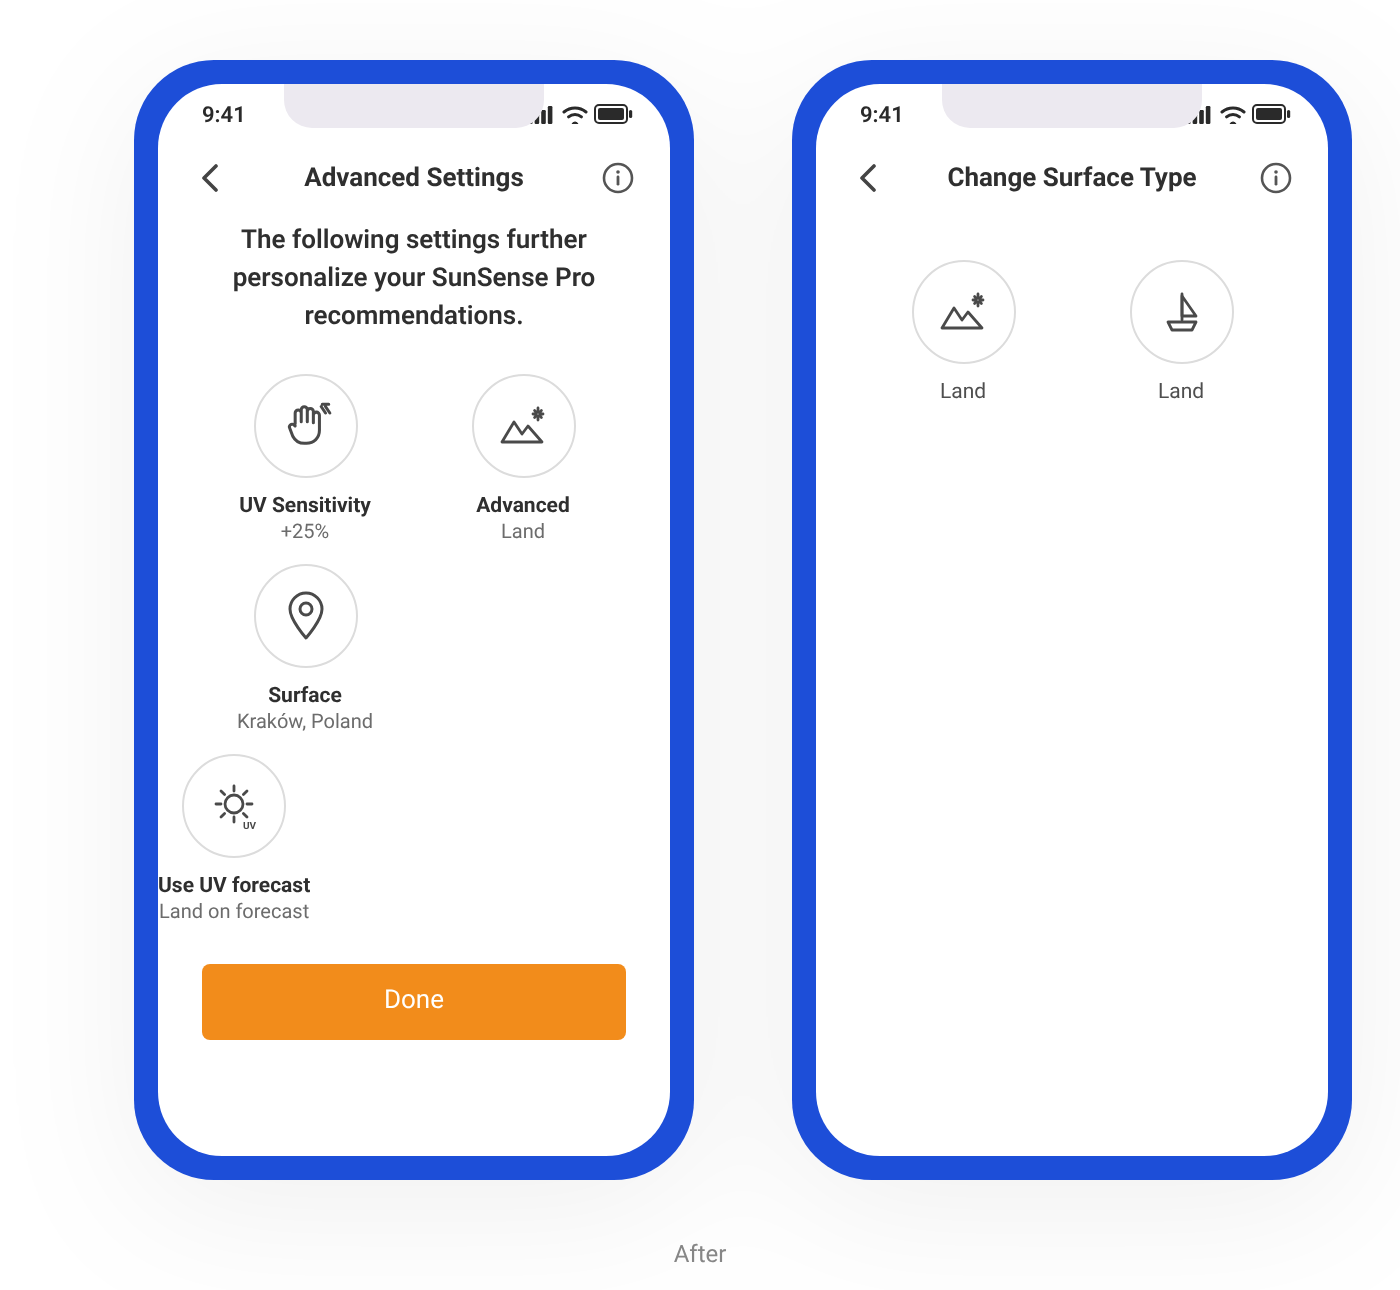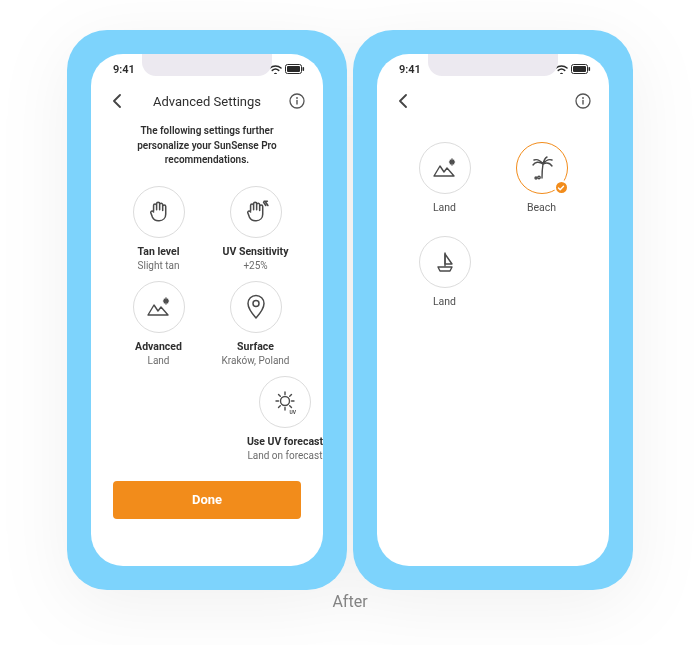--- a/index.html
+++ b/index.html
@@ -13,24 +13,25 @@
     padding: 30px 0 0 0;
   }
   .stage {
     display: flex;
     gap: 6px;
     filter: drop-shadow(0 15px 35px rgba(0,0,0,0.06));
   }
   .phone {
     width: 280px;
     height: 560px;
-    background: #7dd3fc;
+    background: #1d4ed8;
     border-radius: 40px;
-    padding: 24px;
+    padding: 12px;
     position: relative;
+    margin-left: 43px;
   }
   .screen {
     width: 100%;
     height: 100%;
     background: #ffffff;
     border-radius: 32px;
     position: relative;
     overflow: hidden;
     display: flex;
     flex-direction: column;
@@ -60,35 +61,35 @@
   .status-icons { display:flex; align-items:center; gap:3px; }
   .nav-bar {
     height: 34px;
     display: flex;
     align-items: center;
     justify-content: space-between;
     padding: 0 14px;
   }
   .nav-title {
     font-size: 13px;
-    font-weight: 400;
+    font-weight: 700;
     color: #2f2f2f;
     text-align: center;
     flex: 1;
   }
   .nav-btn {
     width: 24px;
     height: 24px;
     display: flex;
     align-items: center;
     justify-content: center;
     color: #555;
   }
   .intro {
-    font-size: 10px;
+    font-size: 13px;
     line-height: 1.45;
     font-weight: 600;
     color: #2f2f2f;
     text-align: center;
     padding: 6px 26px 4px 26px;
   }
   .grid {
     display: grid;
     grid-template-columns: 1fr 1fr;
     column-gap: 6px;
@@ -140,39 +141,39 @@
     margin-top: 2px;
   }
   .surf-label {
     font-size: 10.5px;
     font-weight: 400;
     color: #4f4f4f;
     margin-top: 7px;
   }
   .row-center {
     display:flex;
-    justify-content:flex-end;
+    justify-content:flex-start;
     padding: 10px 0 0 0;
   }
   .done-btn {
     margin: 20px 22px 0 22px;
     background: #f28c1b;
     color: #fff;
     height: 38px;
     border-radius: 4px;
     display: flex;
     align-items: center;
     justify-content: center;
     font-size: 13px;
-    font-weight: 700;
+    font-weight: 400;
     cursor: pointer;
   }
   .caption {
-    margin-top: 2px;
-    font-size: 16px;
+    margin-top: 30px;
+    font-size: 12px;
     color: #888888;
     text-align: center;
     width: 100%;
   }
   
   .surf-grid { padding-top: 24px; row-gap: 22px; }
   svg { display:block; }
 </style>
 </head>
 <body>
@@ -216,29 +217,20 @@
               <circle cx="8" cy="5" r="0.9" fill="#555"></circle>
               <rect x="7.3" y="6.8" width="1.4" height="5" rx="0.7" fill="#555"></rect>
             </svg>
         </div>
       </div>
 
       <div class="intro">The following settings further personalize your SunSense Pro recommendations.</div>
 
       <div class="grid">
 
-        <div class="setting">
-          <div class="circle">
-            <svg width="26" height="26" viewBox="0 0 24 24" fill="none" stroke="#4a4a4a" stroke-width="1.4" stroke-linecap="round" stroke-linejoin="round">
-                <path d="M7 11 V6 a1.4 1.4 0 0 1 2.8 0 V10 M9.8 10 V4.5 a1.4 1.4 0 0 1 2.8 0 V10 M12.6 10 V5.3 a1.4 1.4 0 0 1 2.8 0 V10.5 M15.4 10.5 V7 a1.4 1.4 0 0 1 2.8 0 V14 c0 3.5 -2.5 6 -6 6 h-1 c-2.5 0 -4.2 -1.2 -5.3 -3.3 L4.5 13 c-.6 -1.1 .6 -2.2 1.7 -1.7 L7 12"></path>
-              </svg>
-          </div>
-          <div class="st-title">Tan level</div>
-          <div class="st-val">Slight tan</div>
-        </div>
 
         <div class="setting">
           <div class="circle">
             <svg width="26" height="26" viewBox="0 0 24 24" fill="none" stroke="#4a4a4a" stroke-width="1.4" stroke-linecap="round" stroke-linejoin="round">
                 <path d="M7 11 V6 a1.4 1.4 0 0 1 2.8 0 V10 M9.8 10 V4.5 a1.4 1.4 0 0 1 2.8 0 V10 M12.6 10 V5.3 a1.4 1.4 0 0 1 2.8 0 V10.5 M15.4 10.5 V7 a1.4 1.4 0 0 1 2.8 0 V14 c0 3.5 -2.5 6 -6 6 h-1 c-2.5 0 -4.2 -1.2 -5.3 -3.3 L4.5 13 c-.6 -1.1 .6 -2.2 1.7 -1.7 L7 12"></path>
                 <path d="M19 3 l2 3 M21 3 l2 3 M19.5 2 h3"></path>
               </svg>
           </div>
           <div class="st-title">UV Sensitivity</div>
           <div class="st-val">+25%</div>
@@ -312,20 +304,21 @@
             </svg>
         </div>
       </div>
 
       <div class="nav-bar">
         <div class="nav-btn">
           <svg width="10" height="14" viewBox="0 0 10 14">
               <path d="M8 1 L2 7 L8 13" stroke="#444" stroke-width="1.8" fill="none" stroke-linecap="round" stroke-linejoin="round"></path>
             </svg>
         </div>
+        <div class="nav-title">Change Surface Type</div>
         <div class="nav-btn">
           <svg width="16" height="16" viewBox="0 0 16 16">
               <circle cx="8" cy="8" r="7" stroke="#555" stroke-width="1.3" fill="none"></circle>
               <circle cx="8" cy="5" r="0.9" fill="#555"></circle>
               <rect x="7.3" y="6.8" width="1.4" height="5" rx="0.7" fill="#555"></rect>
             </svg>
         </div>
       </div>
 
 
@@ -335,36 +328,20 @@
           <div class="circle">
             <svg width="26" height="20" viewBox="0 0 26 20" fill="none" stroke="#4a4a4a" stroke-width="1.4" stroke-linecap="round" stroke-linejoin="round">
                 <circle cx="20" cy="4" r="1"></circle>
                 <path d="M20 1 v1 M20 6 v1 M17.5 4 h1 M21.5 4 h1 M18.3 2.3 l.7 .7 M21 5 l.7 .7 M21 3 l.7 -.7 M18.3 5.7 l.7 -.7"></path>
                 <path d="M2 18 L8 8 L12 14 L15 10 L22 18 Z"></path>
               </svg>
           </div>
           <div class="surf-label">Land</div>
         </div>
 
-        <div class="surface-opt">
-          <div class="circle selected">
-            <svg width="26" height="26" viewBox="0 0 26 26" fill="none" stroke="#4a4a4a" stroke-width="1.4" stroke-linecap="round" stroke-linejoin="round">
-                <path d="M13 23 C13 18 13.5 12 14 9"></path>
-                <path d="M14 9 C10 6 6 7 4 10 M14 9 C11 5 8 4 5 5 M14 9 C17 5 20 4 23 5 M14 9 C18 7 21 8 23 11 M14 9 C15 5 16 3 18 2"></path>
-                <circle cx="10" cy="22.5" r="1.2"></circle>
-                <circle cx="7" cy="23" r="1"></circle>
-              </svg>
-            <div class="check-dot">
-              <svg width="8" height="8" viewBox="0 0 8 8">
-                  <path d="M1.5 4 L3.2 5.7 L6.5 2.3" stroke="#fff" stroke-width="1.4" fill="none" stroke-linecap="round" stroke-linejoin="round"></path>
-                </svg>
-            </div>
-          </div>
-          <div class="surf-label">Beach</div>
-        </div>
 
         <div class="surface-opt">
           <div class="circle">
             <svg width="24" height="24" viewBox="0 0 24 24" fill="none" stroke="#4a4a4a" stroke-width="1.4" stroke-linecap="round" stroke-linejoin="round">
                 <path d="M12 3 V16"></path>
                 <path d="M12 4 L19 14 L12 14 Z"></path>
                 <path d="M5 17 H19 L17 21 H7 Z"></path>
               </svg>
           </div>
           <div class="surf-label">Land</div>

